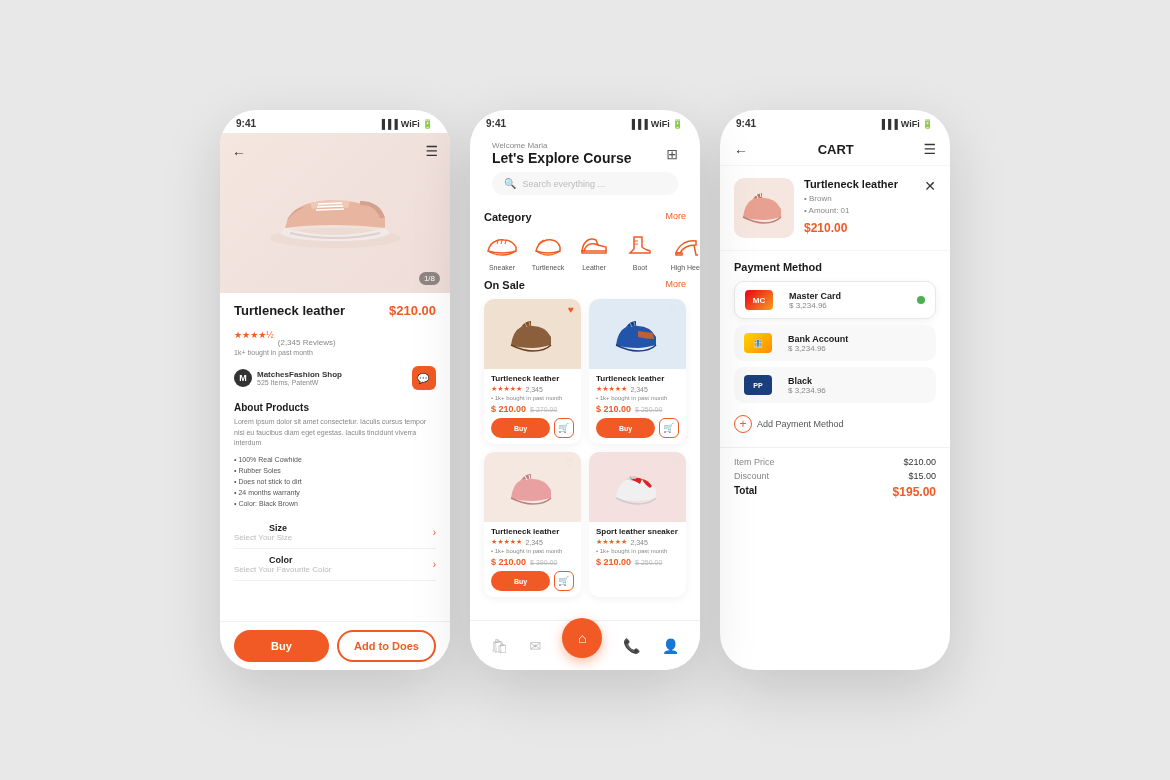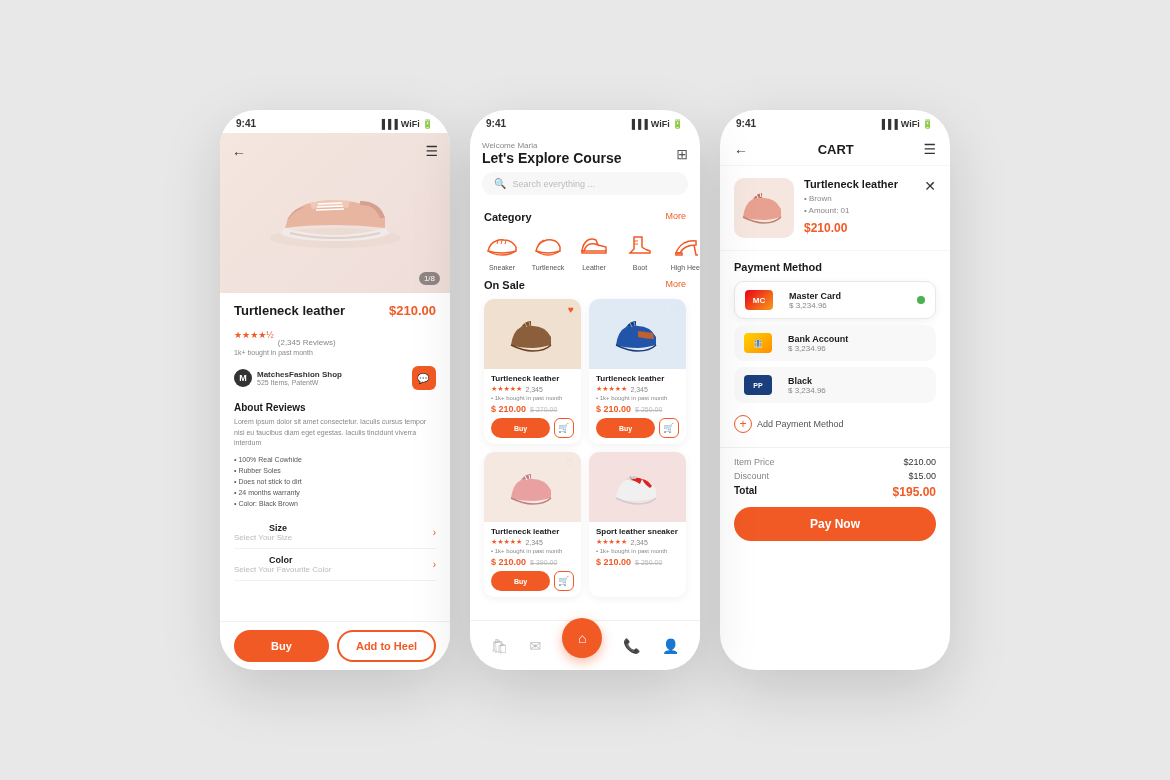--- a/index.html
+++ b/index.html
@@ -210,21 +210,21 @@
       border: 2px solid #F15A24;
       border-radius: 20px;
       font-size: 11px;
       font-weight: 600;
       cursor: pointer;
       text-align: center;
     }
 
     
     .explore-header {
-      padding: 8px 12px 6px;
+      padding: 8px 22px 6px;
     }
     .welcome-text { font-size: 8px; color: #888; }
     .explore-title { font-size: 14px; font-weight: 700; color: #1a1a1a; }
     .header-top {
       display: flex;
       justify-content: space-between;
       align-items: center;
       margin-bottom: 6px;
     }
     .filter-icon { font-size: 14px; color: #555; cursor: pointer; }
@@ -558,21 +558,21 @@
         <div class="seller-info">
           <div class="seller-avatar">M</div>
           <div>
             <div class="seller-name">MatchesFashion Shop</div>
             <div class="seller-subtitle">525 Items, PatentW</div>
           </div>
         </div>
         <div class="chat-btn">💬</div>
       </div>
 
-      <div class="section-title">About Reviews</div>
+      <div class="section-title">About Products</div>
       <div class="about-text">Lorem ipsum dolor sit amet consectetur. Iaculis cursus tempor nisi eu faucibus diam eget egestas. Iaculis tincidunt viverra interdum</div>
 
       <div class="feature-list">
         <div class="feature-item">• 100% Real Cowhide</div>
         <div class="feature-item">• Rubber Soles</div>
         <div class="feature-item">• Does not stick to dirt</div>
         <div class="feature-item">• 24 months warranty</div>
         <div class="feature-item">• Color: Black Brown</div>
       </div>
 
@@ -588,21 +588,21 @@
         <div>
           <div class="option-label">Color</div>
           <div class="option-value">Select Your Favourite Color</div>
         </div>
         <span class="option-arrow">›</span>
       </div>
     </div>
 
     <div class="action-bar">
       <button class="btn-buy">Buy</button>
-      <button class="btn-add-cart">Add to Heel</button>
+      <button class="btn-add-cart">Add to Does</button>
     </div>
   </div>
 
   <div class="phone" style="width:230px;height:560px;z-index:2;">
 
     <div class="status-bar">
       <span>9:41</span>
       <div class="status-icons">
         <span style="font-size:9px;">▐▐▐</span>
         <span style="font-size:9px;">WiFi</span>
@@ -902,17 +902,16 @@
         <span class="summary-value">$210.00</span>
       </div>
       <div class="summary-row">
         <span class="summary-label">Discount</span>
         <span class="summary-value">$15.00</span>
       </div>
       <div class="total-row">
         <span class="total-label">Total</span>
         <span class="total-value">$195.00</span>
       </div>
-      <button class="pay-btn">Pay Now</button>
     </div>
   </div>
 
 </div>
 
 </body></html>

